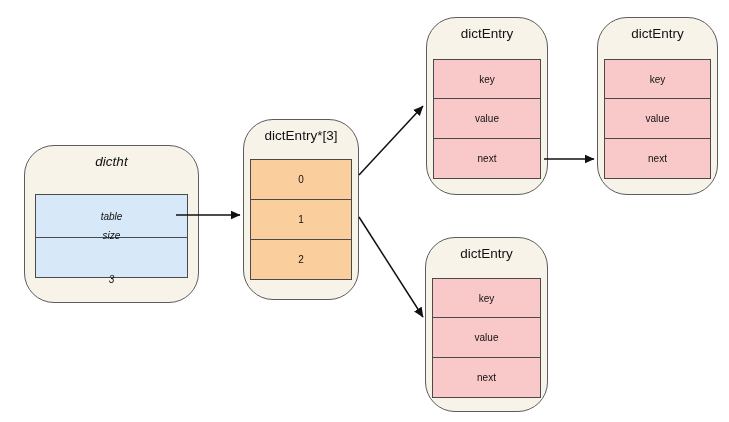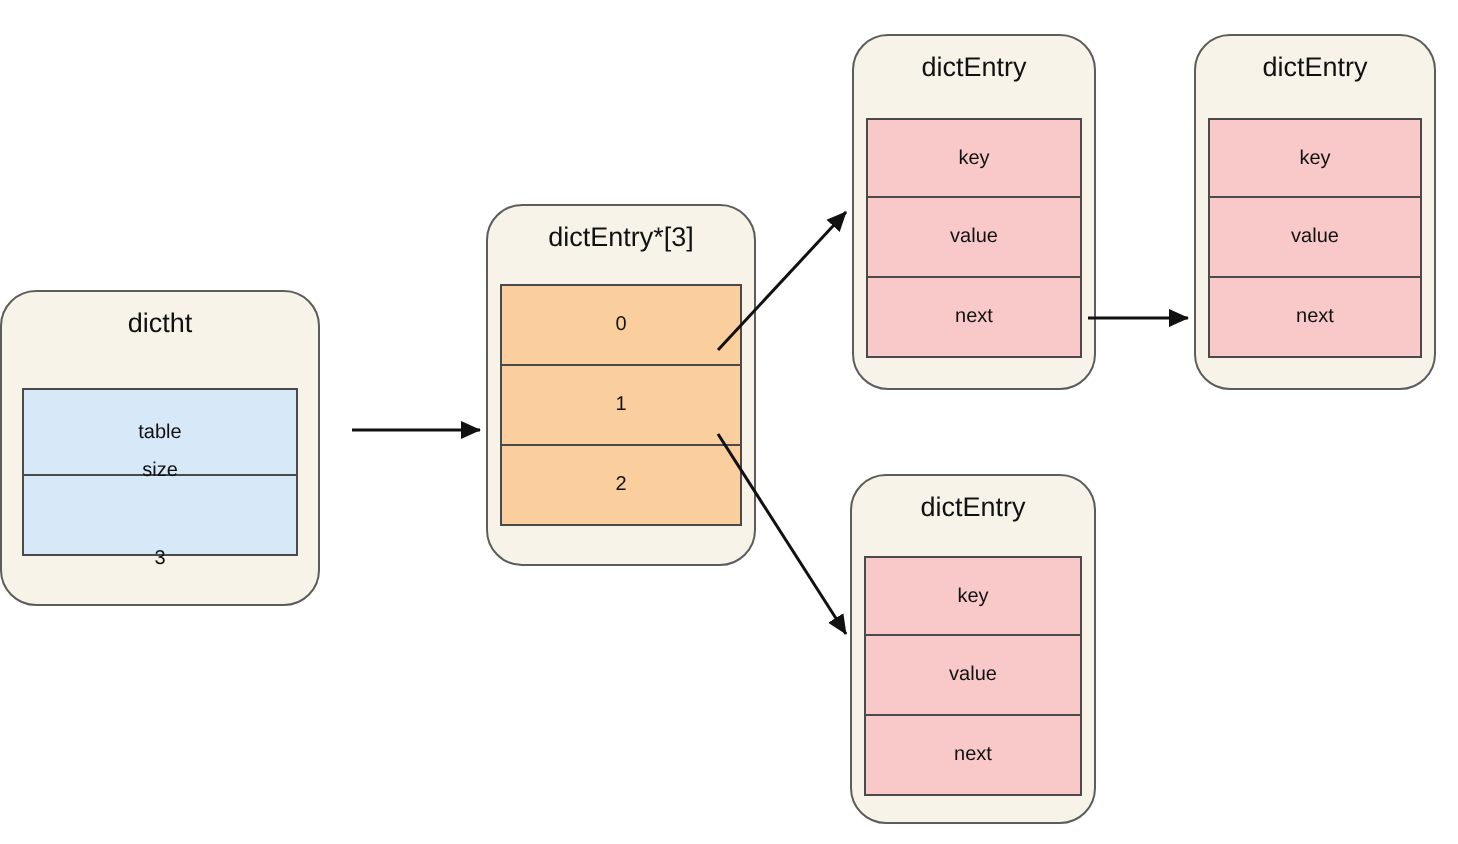--- a/index.html
+++ b/index.html
@@ -14,21 +14,21 @@
     height: 422px;
     background: var(--canvas-bg, #ffffff);
     overflow: hidden;
     color: var(--text-color, #111111);
   }
   .node {
     position: absolute;
     box-sizing: border-box;
     background: var(--box-fill, #f7f3e8);
     border: 1.5px solid var(--box-border, #5c5c5c);
-    border-radius: 18px;
+    border-radius: 30px;
   }
   .node-title {
     position: absolute;
     top: 7px;
     left: 0;
     right: 0;
     text-align: center;
     font-size: 13.5px;
     line-height: 18px;
     white-space: nowrap;
@@ -48,26 +48,26 @@
     font-size: 10px;
     line-height: 17px;
     text-align: center;
   }
   .cell:not(:first-child) { border-top: 0; }
   .cell.blue   { background: var(--blue-cell, #d7e8f8); text-align: center; }
   .cell.orange { background: var(--orange-cell, #fbce9d); }
   .cell.pink   { background: var(--pink-cell, #f9c9c9); }
 
   
-  #node-dictht        { left: 0;   top: 145px; width: 160px; height: 158px; }
+  #node-dictht        { left: 24px;   top: 145px; width: 175px; height: 158px; font-style: italic; }
   #node-dictht .cells { left: 10px; right: 10px; top: 48px; }
   #node-dictht .cell-a { height: 44px; }
   #node-dictht .cell-b { height: 40px; gap: 27px; }
 
-  #node-buckets        { left: 243px; top: 102px; width: 135px; height: 181px; }
+  #node-buckets        { left: 243px; top: 119px; width: 116px; height: 181px; }
   #node-buckets .cells { top: 39px; }
   #node-buckets .cell  { height: 40px; }
   #node-buckets .cell:first-child { height: 41px; }
 
   #node-entry-a        { left: 426px; top: 17px; width: 122px; height: 178px; }
   #node-entry-a .cells { top: 41px; }
   #node-entry-a .cell  { height: 40px; }
 
   #node-entry-b        { left: 597px; top: 17px; width: 121px; height: 178px; }
   #node-entry-b .cells { top: 41px; }

